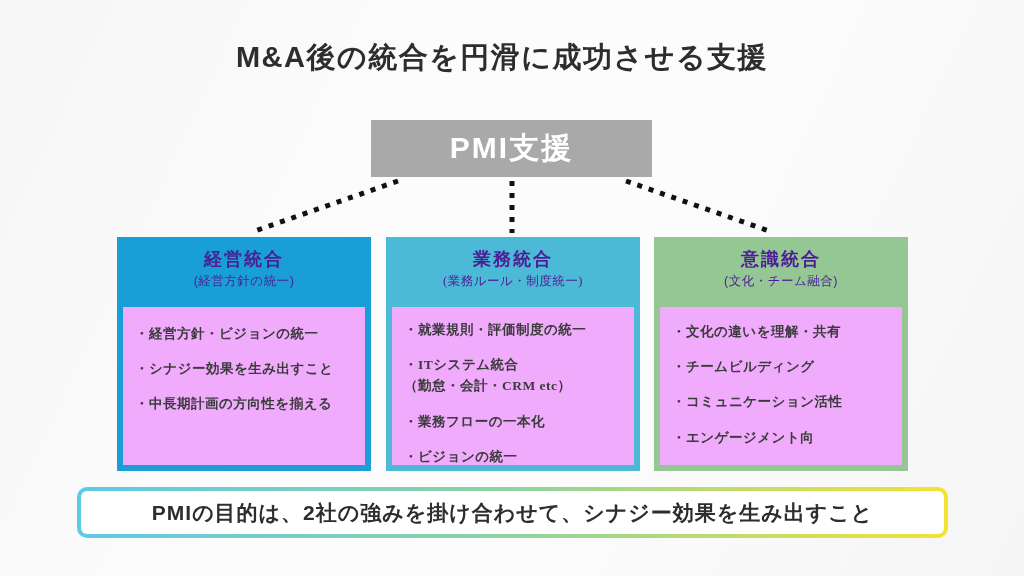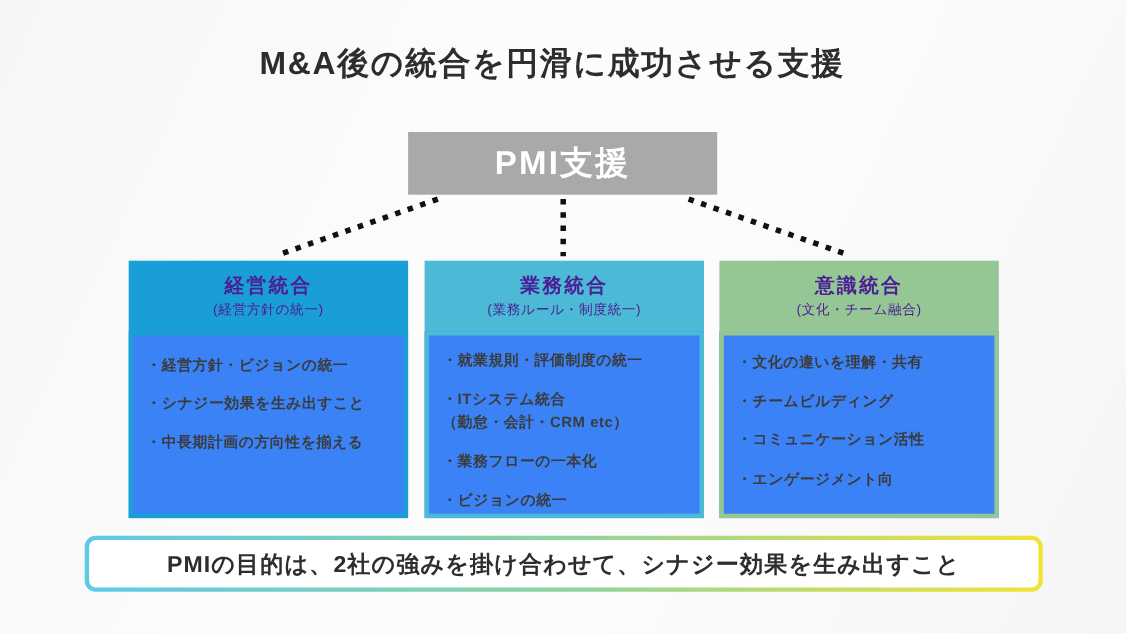--- a/index.html
+++ b/index.html
@@ -27,32 +27,32 @@
     color: #ffffff; font-size: 30px; font-weight: 600; letter-spacing: 2px;
   }
   .connectors {
     position: absolute; left: 0; top: 0; width: 1024px; height: 576px;
     pointer-events: none;
   }
   .col {
     position: absolute; top: 237px; width: 254px;
   }
   .col-1 { left: 117px; }
-  .col-2 { left: 386px; }
+  .col-2 { left: 386px; font-family: Liberation Serif, serif; }
   .col-3 { left: 654px; }
   .col-header {
     height: 64px;
     display: flex; flex-direction: column; align-items: center; justify-content: center;
     color: #4c1d95;
   }
   .col-header .h-title { font-size: 18px; font-weight: 700; letter-spacing: 2px; line-height: 1.25; }
   .col-header .h-sub   { font-size: 12.5px; font-weight: 400; letter-spacing: 0.5px; margin-top: 2px; }
   .col-body {
-    background: #3b82f6;
-    border: 4px solid #84cc16;
+    background: #f0abfc;
+    border: 6px solid #84cc16;
     height: 170px;
     padding: 18px 10px 0 12px;
   }
   .bullet-line {
     font-size: 13.5px; font-weight: 600; color: #3b3b3b;
     letter-spacing: 0.5px; line-height: 1.35;
     margin-bottom: 17px;
   }
   .footer-banner {
     position: absolute; left: 77px; top: 487px; width: 871px; height: 51px;

